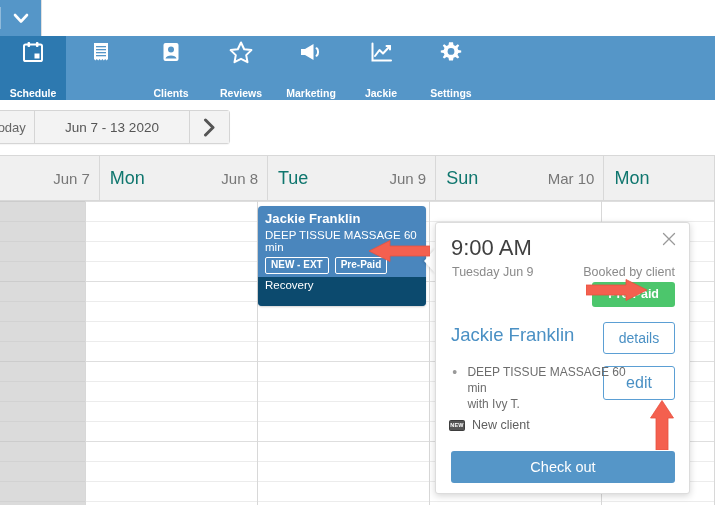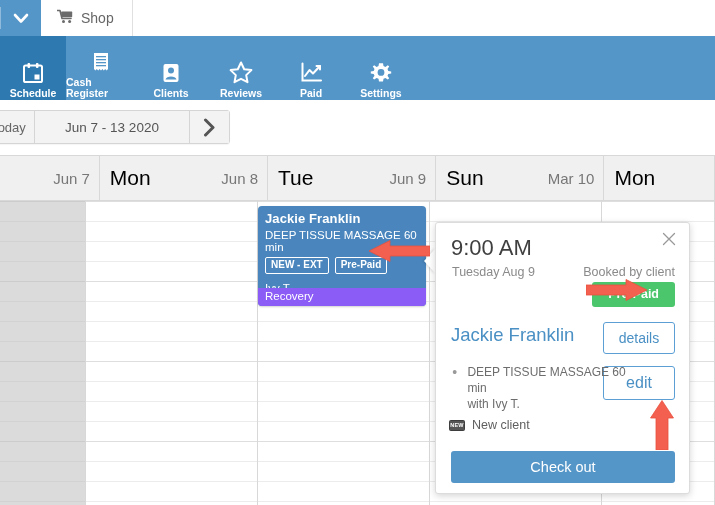--- a/index.html
+++ b/index.html
@@ -31,21 +31,21 @@
   }
   .topbar-rest { flex: 1; background: #ffffff; border-left: 1px solid #e0e0e0; }
 
   
   .navbar {
     position: absolute; top: 36px; left: 0; width: 715px; height: 64px;
     background: #5596c8; display: flex; align-items: stretch;
   }
   .nav-item {
     width: 70px; display: flex; flex-direction: column;
-    align-items: center; justify-content: flex-end; gap: 3px;
+    align-items: center; justify-content: space-between; gap: 3px;
     color: #ffffff; font-size: 10.5px; font-weight: 600;
     padding-top: 4px;
   }
   .nav-item:first-child { width: 66px; }
   .nav-item.active { background: #2d79b0; }
   .nav-icon { height: 24px; display: flex; align-items: center; justify-content: center; }
   .nav-label { line-height: 1; padding-bottom: 2px; }
   .navbar-rest { flex: 1; }
 
   
@@ -73,21 +73,21 @@
     position: absolute; top: 155px; left: 0; width: 715px; height: 46px;
     background: #f0f0f0; border-top: 1px solid #d8d8d8; border-bottom: 1px solid #d8d8d8;
     display: flex;
   }
   .cal-head-cell {
     display: flex; align-items: center; justify-content: flex-end;
     padding-right: 9px; font-size: 15px; color: #777;
     border-right: 1px solid #d8d8d8; position: relative;
   }
   .cal-head-cell .dow {
-    position: absolute; left: 10px; font-size: 21px; color: #000000;
+    position: absolute; left: 10px; font-size: 18px; color: #0f766e;
   }
   .cal-body {
     position: absolute; top: 201px; left: 0; width: 715px; height: 304px;
     display: flex; background: #ffffff;
   }
   .cal-col { border-right: 1px solid #d8d8d8; position: relative; background:#fff; }
   .cal-col.closed { background: #dbdbdb; }
   .cal-col .rows { position: absolute; inset: 0; }
   .cal-col .rowline {
     position: absolute; left: 0; right: 0; height: 1px; background: #ececec;
@@ -104,22 +104,22 @@
   }
   .appt-name { font-size: 13px; font-weight: bold; padding: 5px 7px 0 7px; letter-spacing: .1px; }
   .appt-svc { font-size: 11.5px; padding: 3px 7px 0 7px; }
   .appt-badges { display: flex; gap: 6px; padding: 4px 7px 0 7px; }
   .appt-badge {
     border: 1px solid #ffffff; border-radius: 2px;
     font-size: 10px; font-weight: bold; padding: 1px 5px 2px 5px; line-height: 1.2;
   }
   .appt-staff { font-size: 11.5px; padding: 8px 7px 0 7px; }
   .appt-room {
-    position: absolute; left: 0; right: 0; bottom: 0; height: 18px;
-    background: #8b5cf6; color: #ffffff; font-size: 11.5px; padding: 2px 7px 0 7px;
+    position: absolute; left: 0; right: 0; bottom: 0; height: 29px;
+    background: #0c4a6e; color: #ffffff; font-size: 11.5px; padding: 2px 7px 0 7px;
   }
 
   
   .popup {
     position: absolute; left: 435px; top: 222px; width: 255px; height: 272px;
     background: #ffffff; border: 1px solid #dcdcdc; border-radius: 3px;
     box-shadow: 0 2px 7px rgba(0,0,0,.17);
   }
   .popup-pointer {
     position: absolute; left: 424px; top: 248px;
@@ -179,31 +179,20 @@
 
   <div class="topbar">
     <div class="biz-sep"></div>
     <div class="biz-caret">
       <span>
         <svg width="16" height="11" viewBox="0 0 16 11">
             <path d="M2 2 L8 8.5 L14 2" stroke="#ffffff" stroke-width="2.6" fill="none" stroke-linecap="round" stroke-linejoin="round"></path>
           </svg>
       </span>
     </div>
-    <div class="shop-tab">
-      <span>
-        <svg width="17" height="15" viewBox="0 0 17 15">
-          <path d="M0.5 1.5 H3 L5 9.5 H14" stroke="#6b6b6b" stroke-width="1.6" fill="none" stroke-linecap="round" stroke-linejoin="round"></path>
-          <rect x="4.2" y="2.6" width="11" height="5.6" rx="0.6" fill="#6b6b6b"></rect>
-          <circle cx="6.5" cy="12.6" r="1.5" fill="#6b6b6b"></circle>
-          <circle cx="12.6" cy="12.6" r="1.5" fill="#6b6b6b"></circle>
-        </svg>
-      </span>
-      <span>Shop</span>
-    </div>
     <div class="topbar-rest"></div>
   </div>
 
   <div class="navbar">
 
     <div class="nav-item active">
       <span class="nav-icon">
         <svg width="22" height="22" viewBox="0 0 22 22">
           <rect x="2" y="3.5" width="18" height="16.5" rx="1.6" fill="none" stroke="#ffffff" stroke-width="2"></rect>
           <rect x="5.5" y="1" width="2.6" height="5" rx="1" fill="#ffffff"></rect>
@@ -217,21 +206,20 @@
     <div class="nav-item">
       <span class="nav-icon">
         <svg width="22" height="22" viewBox="0 0 22 22">
           <path d="M4 2 H18 V18 L16.6 19.6 L15.2 18 L13.8 19.6 L12.4 18 L11 19.6 L9.6 18 L8.2 19.6 L6.8 18 L5.4 19.6 L4 18 Z" fill="#ffffff"></path>
           <rect x="6" y="5" width="10" height="1.3" fill="#5596c8"></rect>
           <rect x="6" y="8" width="10" height="1.3" fill="#5596c8"></rect>
           <rect x="6" y="11" width="10" height="1.3" fill="#5596c8"></rect>
           <rect x="6" y="14" width="10" height="1.3" fill="#5596c8"></rect>
         </svg>
       </span>
-      <span class="nav-label">Cash Register</span>
     </div>
 
     <div class="nav-item">
       <span class="nav-icon">
         <svg width="22" height="22" viewBox="0 0 22 22">
           <rect x="3.5" y="2" width="15" height="18" rx="2" fill="#ffffff"></rect>
           <circle cx="11" cy="8.4" r="3" fill="#5596c8"></circle>
           <path d="M5.5 17.5 C6.2 13.4 15.8 13.4 16.5 17.5 Z" fill="#5596c8"></path>
         </svg>
       </span>
@@ -240,30 +228,39 @@
 
     <div class="nav-item">
       <span class="nav-icon">
         <svg width="24" height="23" viewBox="0 0 24 23">
           <path d="M12 1.5 L15.2 8.2 L22.4 9.1 L17.2 14.1 L18.5 21.2 L12 17.8 L5.5 21.2 L6.8 14.1 L1.6 9.1 L8.8 8.2 Z" fill="none" stroke="#ffffff" stroke-width="2" stroke-linejoin="round"></path>
         </svg>
       </span>
       <span class="nav-label">Reviews</span>
     </div>
 
+    <div class="nav-item">
+      <span class="nav-icon">
+        <svg width="24" height="20" viewBox="0 0 24 20">
+          <path d="M2 7 H6 L14.5 2 V18 L6 13 H2 Z" fill="#ffffff"></path>
+          <path d="M17.5 6.2 C19.6 7.6 19.6 12.4 17.5 13.8" stroke="#ffffff" stroke-width="2" fill="none" stroke-linecap="round"></path>
+        </svg>
+      </span>
+      <span class="nav-label">Marketing</span>
+    </div>
 
     <div class="nav-item">
       <span class="nav-icon">
         <svg width="23" height="21" viewBox="0 0 23 21">
           <path d="M2.5 1.5 V18.5 H21" stroke="#ffffff" stroke-width="2" fill="none" stroke-linecap="round"></path>
           <path d="M5 14 L9.5 8 L13 11.5 L20 4" stroke="#ffffff" stroke-width="2" fill="none" stroke-linecap="round" stroke-linejoin="round"></path>
           <path d="M16.5 4 H20 V7.5" stroke="#ffffff" stroke-width="2" fill="none" stroke-linecap="round" stroke-linejoin="round"></path>
         </svg>
       </span>
-      <span class="nav-label">Paid</span>
+      <span class="nav-label">Jackie</span>
     </div>
 
     <div class="nav-item">
       <span class="nav-icon">
         <svg width="22" height="22" viewBox="0 0 22 22">
           <path d="M11 1.2 L13 1.2 L13.5 4.1 L15.4 4.9 L17.8 3.2 L19.2 4.6 L17.5 7 L18.3 8.9 L21.2 9.4 L21.2 11.4 L18.3 11.9 L17.5 13.8 L19.2 16.2 L17.8 17.6 L15.4 15.9 L13.5 16.7 L13 19.6 L11 19.6 L9 19.6 L8.5 16.7 L6.6 15.9 L4.2 17.6 L2.8 16.2 L4.5 13.8 L3.7 11.9 L0.8 11.4 L0.8 9.4 L3.7 8.9 L4.5 7 L2.8 4.6 L4.2 3.2 L6.6 4.9 L8.5 4.1 L9 1.2 Z" fill="#ffffff"></path>
           <circle cx="11" cy="10.4" r="3.4" fill="#5596c8"></circle>
         </svg>
       </span>
       <span class="nav-label">Settings</span>
@@ -428,21 +425,21 @@
   <div class="popup">
     <div class="popup-close">
       <span>
         <svg width="14" height="14" viewBox="0 0 14 14">
           <path d="M1.5 1.5 L12.5 12.5 M12.5 1.5 L1.5 12.5" stroke="#999" stroke-width="1.3" stroke-linecap="round"></path>
         </svg>
       </span>
     </div>
 
     <div class="pp-time">9:00 AM</div>
-    <div class="pp-date">Tuesday Aug 9</div>
+    <div class="pp-date">Tuesday Jun 9</div>
     <div class="pp-booked">Booked by client</div>
     <div class="pp-prepaid">Pre-Paid</div>
 
     <div class="pp-client">Jackie Franklin</div>
     <div class="pp-details-btn">details</div>
     <div class="pp-edit-btn">edit</div>
 
     <div class="pp-list">
       <div class="pp-li">
         <span class="pp-bullet">•</span>

